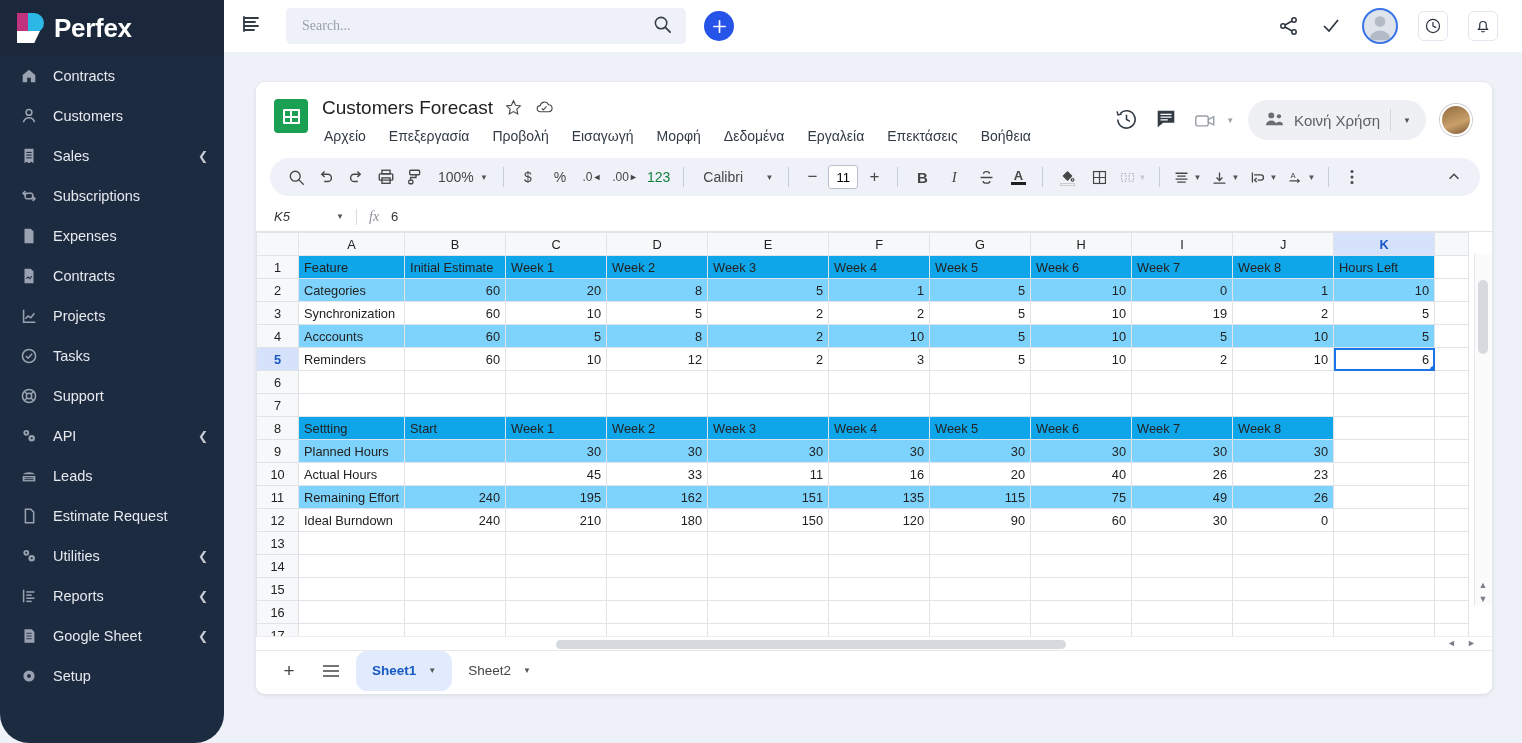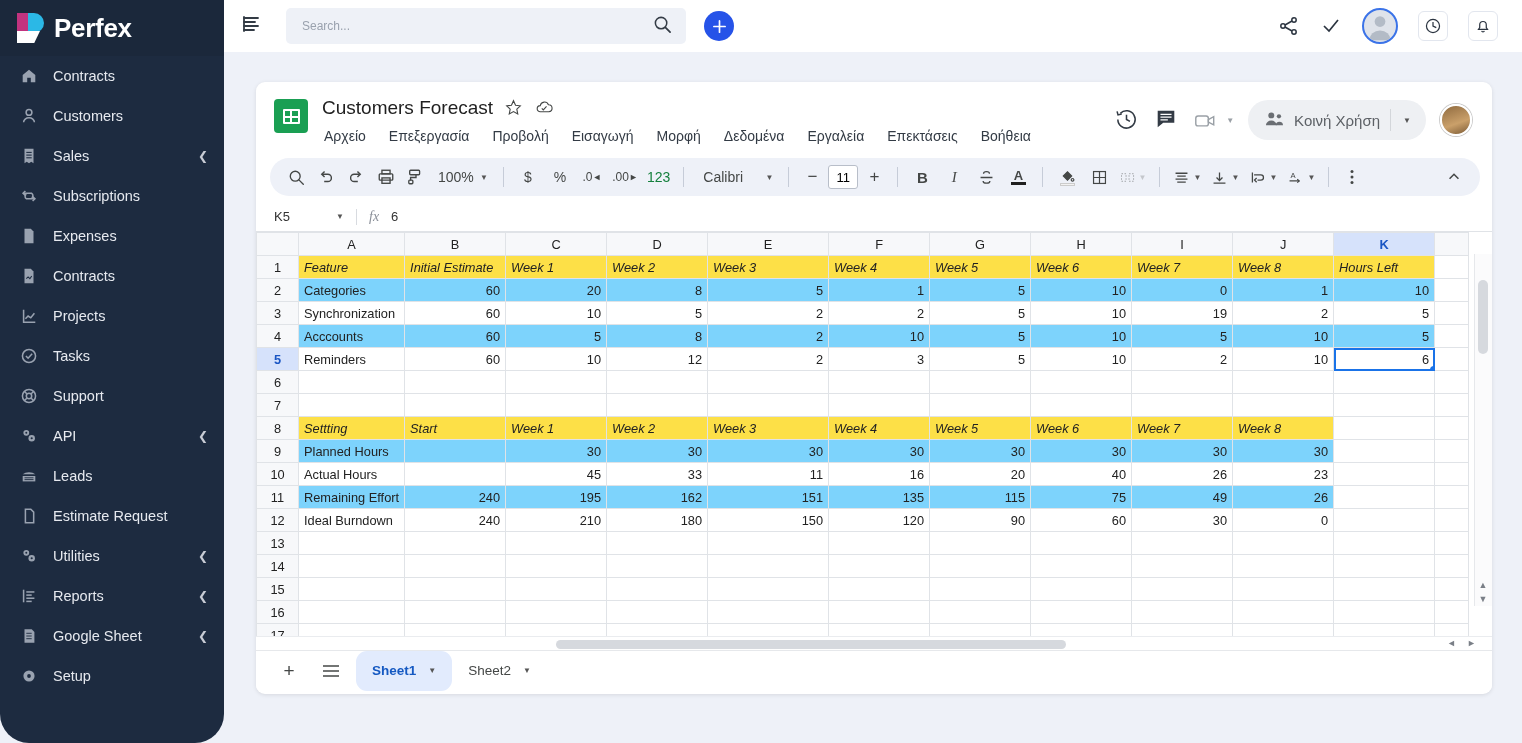--- a/index.html
+++ b/index.html
@@ -37,21 +37,21 @@
     position: absolute; left: 224px; top: 0; right: 0; height: 52px;
     background: #ffffff; display: flex; align-items: center;
   }
   #hamburger { margin-left: 18px; width: 22px; cursor: pointer; }
   #search-wrap {
     margin-left: 22px; width: 400px; height: 36px; background: #eef1f7;
     border-radius: 5px; display: flex; align-items: center; padding: 0 14px;
   }
   #search-input {
     border: none; outline: none; background: transparent; flex: 1;
-    font-size: 12px; color: #0369a1; font-family: Liberation Sans, sans-serif;
+    font-size: 14px; color: #0369a1; font-family: Liberation Serif, serif;
   }
   #search-input::placeholder { color: #9aa2ae; }
   #plus-btn {
     margin-left: 18px; width: 30px; height: 30px; border-radius: 50%;
     background: #2653e8; color: #fff; display:flex; align-items:center;
     justify-content:center; font-size: 20px; cursor: pointer; line-height: 0;
   }
   #topbar-right { margin-left: auto; display: flex; align-items: center; gap: 20px; padding-right: 24px; }
   .tb-icon { width: 22px; height: 22px; cursor: pointer; }
   .tb-box { width: 30px; height: 30px; border: 1px solid #e2e6ee; border-radius: 6px; display:flex; align-items:center; justify-content:center; cursor:pointer; }
@@ -96,34 +96,34 @@
   .tool-sep { width: 1px; height: 20px; background: #c6ccd8; margin: 0 7px; }
   .caret { font-size: 8px; color: #555; margin-left: 3px; }
   #zoom-tool { width: 62px; justify-content: space-between; padding: 0 6px; }
   #font-tool { width: 82px; justify-content: space-between; padding: 0 6px; margin-left: 4px; }
   #fontsize-box { width: 30px; height: 24px; border: 1px solid #b8bec9; border-radius: 3px; display:flex; align-items:center; justify-content:center; font-size: 13px; background:#fff; }
   .bold-t { font-weight: bold; font-size: 15px; }
   .ital-t { font-style: italic; font-family: "Liberation Serif", serif; font-size: 15px; }
   #collapse-tool { margin-left: auto; }
   
   #formula-bar { display:flex; align-items:center; height: 30px; margin-top: 6px; border-bottom: 1px solid #e0e3e7; }
-  #namebox { width: 100px; display:flex; align-items:center; justify-content:space-between; padding: 0 12px 0 18px; font-size: 13px; color: #333; cursor:pointer;}
+  #namebox { width: 100px; display:flex; align-items:center; justify-content:space-between; padding: 0 12px 0 18px; font-size: 13px; color: #333; cursor:pointer;font-style:italic;}
   #fb-sep { width: 1px; height: 16px; background: #d8dbe0; }
   #fx { padding: 0 12px; font-style: italic; color: #8a8f98; font-family: "Liberation Serif", serif; font-size: 14px;}
   #formula-value { font-size: 13px; color: #333; flex: 1; }
   
   #grid-wrap { position: relative; height: 404px; overflow: hidden; background: #fff; }
   table.gsheet { border-collapse: collapse; table-layout: fixed; }
   table.gsheet td, table.gsheet th { border: 1px solid #e0e3e7; font-size: 12.8px; color: #222; padding: 0 5px; height: 23px; font-weight: normal; overflow: hidden; white-space: nowrap; }
   th.corner { width: 42px; background: #f7f8fa; border-left: none; }
   th.colhead { background: #f7f8fa; text-align: center; color: #444; font-size: 11.5px; height: 20px; }
   th.colhead.sel { background: #d6e2fb; color: #1a56c4; font-weight: bold; }
   td.rowhead { width: 42px; background: #f7f8fa; text-align: center; color: #555; font-size: 11.5px; border-left: none; }
   td.rowhead.sel { background: #d6e2fb; color: #1a56c4; font-weight: bold; }
-  td.hdr { background: #fde047; color: #ffffff; font-weight: bold; border-color: #4472c4; font-style: italic; }
+  td.hdr { background: #0ea5e9; color: #ffffff; font-weight: bold; border-color: #4472c4; }
   td.banded { background: #7dd3fc; }
   td.num { text-align: right; }
   td.selcell { outline: 2px solid #1a73e8; outline-offset: -2px; position: relative; }
   td.selcell:after { content:''; position:absolute; right:-4px; bottom:-4px; width:8px; height:8px; border-radius:50%; background:#1a73e8; }
   #vscroll { position: absolute; right: 4px; top: 26px; width: 10px; height: 74px; border-radius: 5px; background: #d6d9de; }
   #vscroll-track { position: absolute; right: 0px; top: 22px; width: 18px; bottom: 30px; background: #fbfbfc; border-left: 1px solid #e6e8eb;}
   #vs-up, #vs-dn { position:absolute; right: 3px; width: 12px; text-align:center; font-size: 9px; color:#7a7f87; cursor:pointer;}
   #hscroll-area { height: 14px; background: #fff; position: relative; border-top: 1px solid #eaecef; }
   #hscroll { position: absolute; left: 300px; top: 3px; width: 510px; height: 9px; border-radius: 5px; background: #d6d9de; }
   #hs-l { position:absolute; right: 36px; top: 1px; font-size: 9px; color: #7a7f87; cursor:pointer;}

